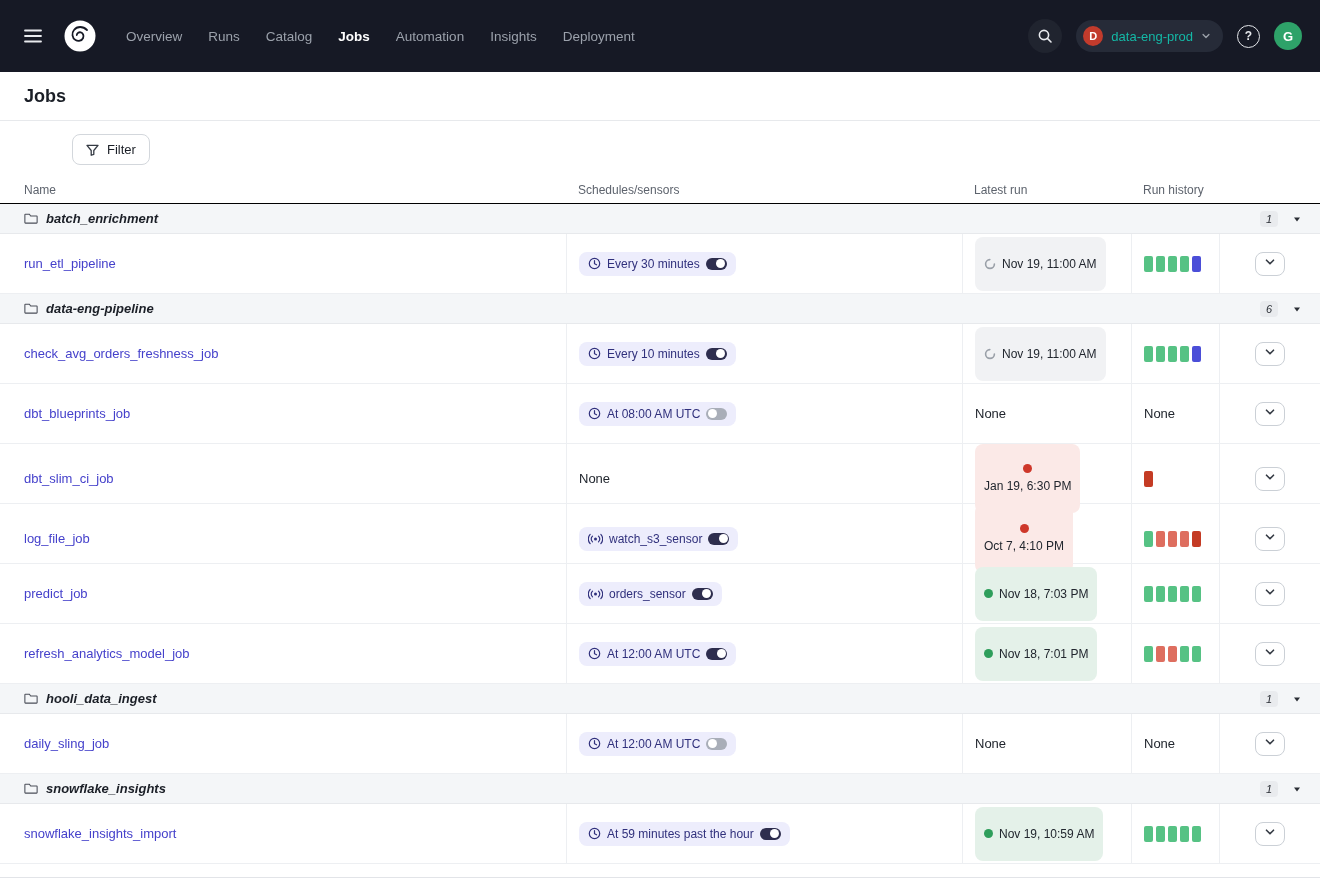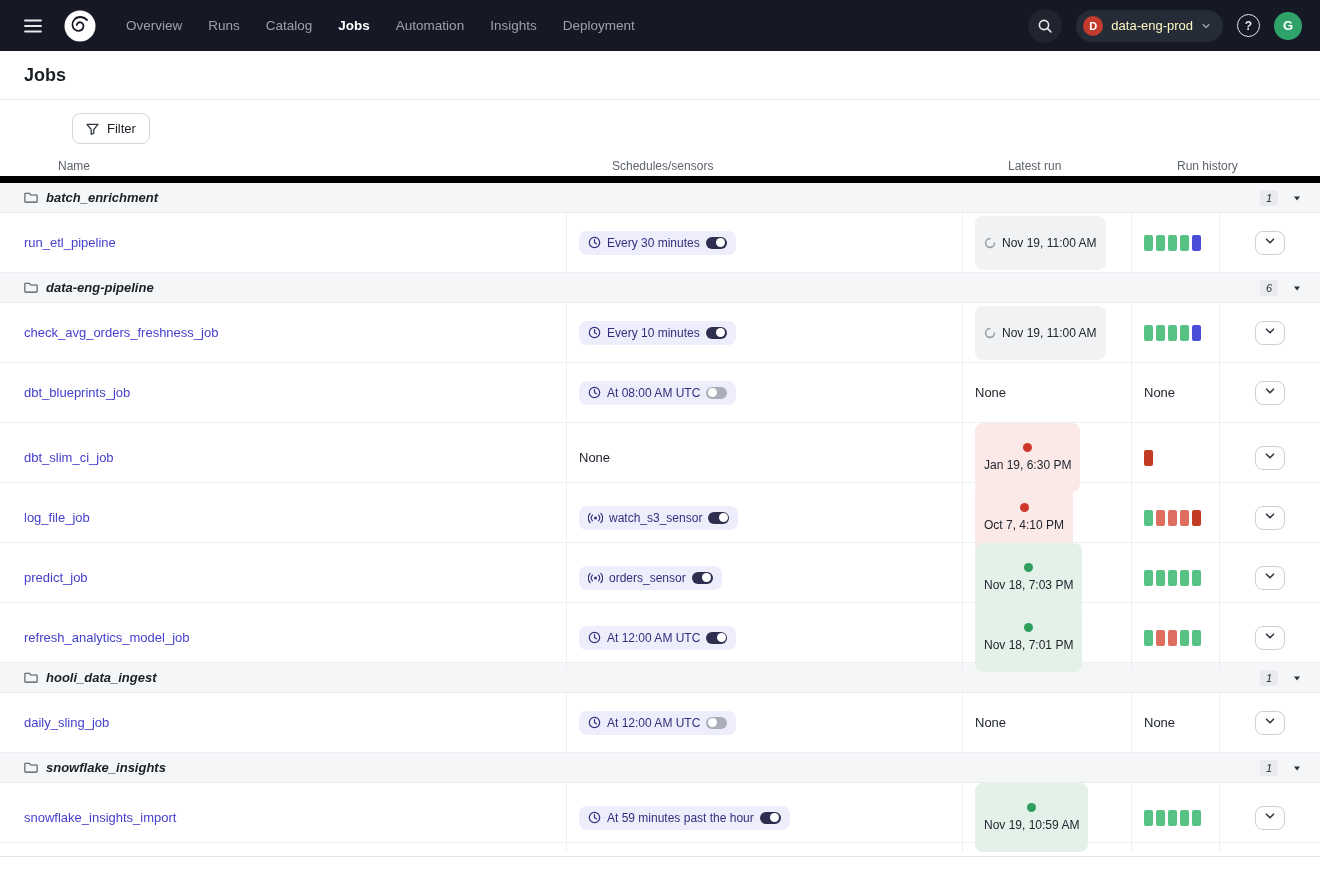--- a/index.html
+++ b/index.html
@@ -4,56 +4,56 @@
 <style>
   * { box-sizing: border-box; }
   html,body { margin:0; padding:0; }
   body {
     width:1320px; height:880px; overflow:hidden;
     font-family:"Liberation Sans","DejaVu Sans",sans-serif;
     background:#ffffff; color:#1B1F27;
   }
 
   
-  .topnav{ height:51px; background:#161925; display:flex; align-items:center;
+  .topnav{ height:72px; background:#161925; display:flex; align-items:center;
     justify-content:space-between; padding:0 18px; }
   .nav-left{ display:flex; align-items:center; gap:12px; }
   .hamburger{ background:none; border:none; padding:6px; cursor:pointer; display:flex; }
   .logo{ width:40px; height:40px; display:flex; align-items:center; justify-content:center; cursor:pointer; }
   .nav-items{ display:flex; gap:26px; margin-left:14px; }
   .nav-item{ color:#9BA1AB; font-size:13.5px; cursor:pointer; white-space:nowrap; }
   .nav-item.active{ color:#ffffff; font-weight:700; }
 
   .nav-right{ display:flex; align-items:center; gap:14px; }
   .search-btn{ width:34px; height:34px; border-radius:50%; background:#20242F; border:none;
     display:flex; align-items:center; justify-content:center; cursor:pointer; }
   .deploy-pill{ display:flex; align-items:center; gap:8px; background:#262B38; border:none;
     border-radius:17px; height:32px; padding:0 12px 0 7px; cursor:pointer; }
   .deploy-badge{ width:20px; height:20px; border-radius:50%; background:#C23B2C; color:#fff;
     font-size:11px; font-weight:700; display:flex; align-items:center; justify-content:center; }
-  .deploy-label{ color:#fef9c3; font-size:13px; }
+  .deploy-label{ color:#14b8a6; font-size:13px; }
   .deploy-caret{ color:#9AA0A8; display:flex; }
   .help-btn{ width:23px; height:23px; border-radius:50%; border:1.6px solid #E4E6EA; color:#E4E6EA;
     background:transparent; font-size:12px; font-weight:700; display:flex; align-items:center;
     justify-content:center; cursor:pointer; font-family:inherit; }
   .avatar{ width:28px; height:28px; border-radius:50%; background:#2EA269; color:#fff;
     font-size:13px; font-weight:700; display:flex; align-items:center; justify-content:center; cursor:pointer; }
 
   
   .page-header{ height:49px; border-bottom:1px solid #E7E9EC; display:flex; align-items:center; padding:0 24px; }
   .page-title{ font-size:18px; font-weight:600; margin:0; }
 
   .filter-row{ padding:13px 24px 11px;margin-left:48px; }
   .filter-btn{ display:inline-flex; align-items:center; gap:8px; height:31px; padding:0 13px;
     border:1px solid #D3D7DC; border-radius:8px; background:#fff; font-size:13px; color:#1B1F27;
     cursor:pointer; font-family:inherit; }
 
   
   .thead{ display:grid; grid-template-columns:566px 396px 169px 88px 1fr; height:28px;
-    border-bottom:7px solid #000000; align-items:center;padding-left:34px; }
+    border-bottom:1px solid #000000; align-items:center; }
   .th{ font-size:12px; color:#5D636D; padding-left:12px; }
   .th:first-child{ padding-left:24px; }
 
   .group-row{ height:30px; background:#F4F6F8; border-bottom:1px solid #E7E9EC; display:flex;
     align-items:center; justify-content:space-between; padding:0 18px 0 24px; cursor:pointer;font-style:italic; }
   .group-left{ display:flex; align-items:center; gap:8px; }
   .folder-ic{ color:#4A4E58; display:flex; }
   .group-name{ font-size:13px; font-weight:700; color:#1B1F27; }
   .group-right{ display:flex; align-items:center; gap:14px; }
   .count-badge{ background:#E9EBEE; border-radius:4px; font-size:11px; padding:2px 6px; color:#2A2E35; }
@@ -76,21 +76,21 @@
   .toggle.on::after{ content:""; position:absolute; right:1.5px; top:1.5px; width:9px; height:9px;
     border-radius:50%; background:#fff; }
   .toggle.off{ background:#A9AEB8; }
   .toggle.off::after{ content:""; position:absolute; left:1.5px; top:1.5px; width:9px; height:9px;
     border-radius:50%; background:#fff; }
 
   .lr-pill{ display:inline-flex; align-items:center; gap:6px; border-radius:8px; padding:20px 9px;
     font-size:12px; color:#21262E; cursor:pointer; }
   .lr-progress{ background:#F1F2F4; }
   .lr-failure{ background:#FBE9E7;flex-direction:column; }
-  .lr-success{ background:#E4F1E9;flex-direction:column; }
+  .lr-success{ background:#E4F1E9; }
   .dot{ width:9px; height:9px; border-radius:50%; flex:none; }
   .spin-ic{ display:flex; }
 
   .bars{ display:flex; gap:3px; }
   .bar{ width:9px; height:16px; border-radius:2px; cursor:pointer; }
 
   .none-text{ font-size:13px; color:#21262E; }
 
   .expand-btn{ width:30px; height:24px; border:1px solid #CBD0D6; border-radius:8px; background:#fff;
     display:flex; align-items:center; justify-content:center; cursor:pointer; color:#343A43; }

